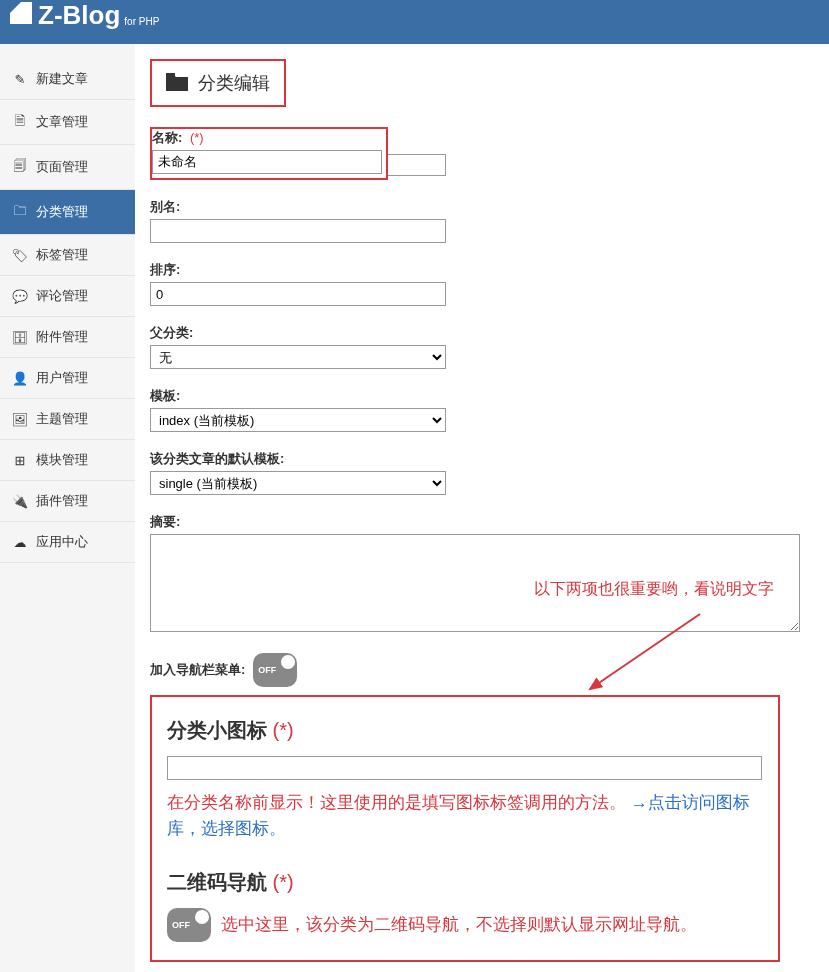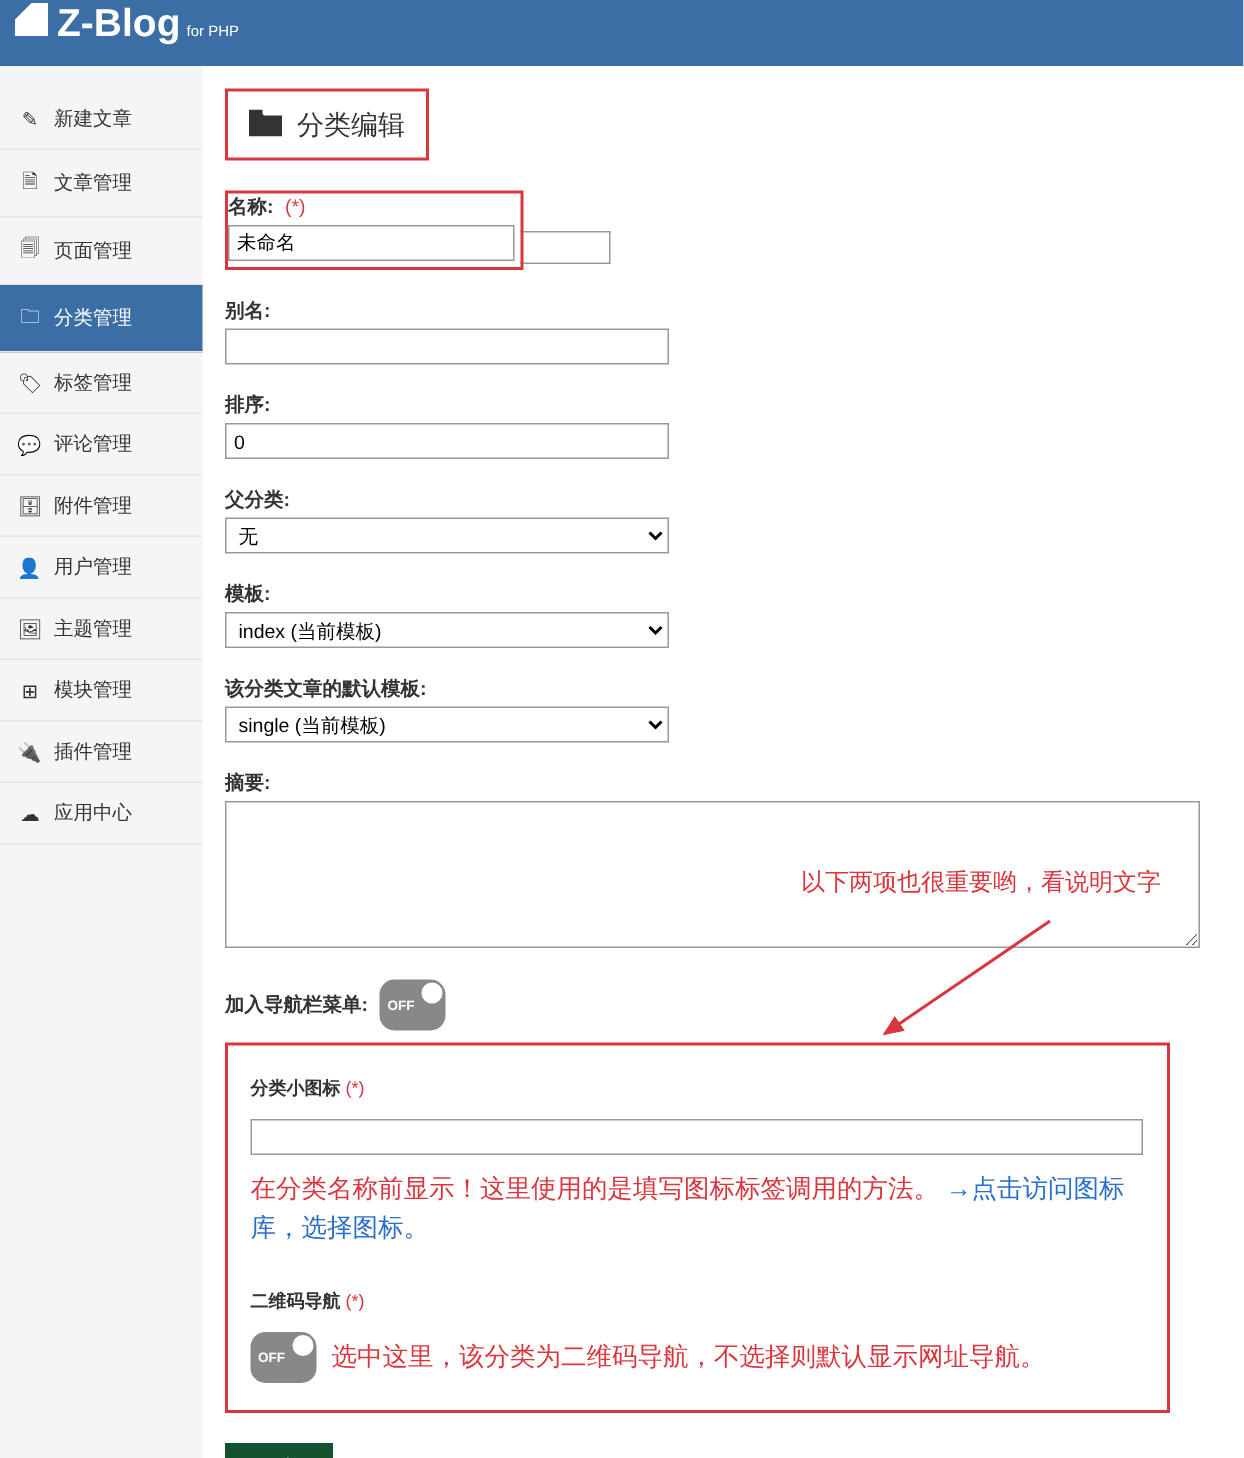--- a/index.html
+++ b/index.html
@@ -21,29 +21,29 @@
 .page-title { font-size: 18px; font-weight: normal; }
 .form-group { margin-bottom: 18px; }
 .form-label { font-weight: bold; font-size: 13px; display: block; margin-bottom: 3px; }
 .form-label .req { color: #d9363e; font-weight: normal; margin-left: 4px; }
 .form-input { width: 275px; height: 24px; border: 1px solid #999; padding: 2px 5px; font-size: 13px; }
 .form-input.wide { width: 296px; }
 .form-select { width: 296px; height: 24px; border: 1px solid #999; padding: 2px 4px; font-size: 13px; background: #fff; }
 .form-textarea { width: 650px; height: 98px; border: 1px solid #999; padding: 4px; font-size: 13px; resize: both; }
 .name-box { border: 2px solid #d9363e; padding: 0 4px 4px 0; display: inline-block; position: relative; }
 .name-box .form-label { position: relative; top: 0; }
-.name-box .form-input { width: 191px; border: 1px solid #999; }
+.name-box .form-input { width: 230px; border: 1px solid #999; }
 .toggle-row { display: flex; align-items: center; margin-bottom: 2px; }
 .toggle-row .form-label { margin-bottom: 0; margin-right: 8px; }
 .toggle { width: 44px; height: 34px; border-radius: 10px; background: #888; position: relative; display: inline-flex; align-items: center; color: #fff; font-size: 9px; font-weight: bold; padding-left: 5px; }
 .toggle::after { content: ''; width: 14px; height: 14px; border-radius: 50%; background: #fff; position: absolute; right: 2px; top: 2px; }
 .annotation-text { position: absolute; right: 35px; top: 533px; color: #d9363e; font-size: 16px; line-height: 1.5; width: 260px; }
 .arrow-svg { position: absolute; left: 440px; top: 565px; pointer-events: none; }
 .highlight-box { border: 2px solid #d9363e; padding: 20px 15px 18px 15px; margin-top: 8px; margin-bottom: 15px; width: 630px; }
-.highlight-box .section-title { font-size: 12px; font-weight: bold; margin-bottom: 12px; }
+.highlight-box .section-title { font-size: 20px; font-weight: bold; margin-bottom: 12px; }
 .highlight-box .section-title .req { color: #d9363e; font-weight: normal; }
 .icon-input { width: 595px; height: 24px; border: 1px solid #999; padding: 2px 5px; margin-bottom: 10px; }
 .help-text { font-size: 17px; line-height: 1.5; }
 .help-text .red { color: #d9363e; }
 .help-text .blue { color: #2a6fc9; cursor: pointer; }
 .qr-section { margin-top: 28px; }
 .qr-row { display: flex; align-items: center; margin-top: 10px; }
 .qr-row .toggle { margin-right: 10px; }
 .submit-btn { background: #14532d; color: #fff; border: none; padding: 8px 22px; font-size: 14px; cursor: pointer; margin-top: 5px; }
 .hidden-input-after-name { width: 275px; height: 24px; border: 1px solid #999; margin-left: -2px; display: inline-block; vertical-align: bottom; }

